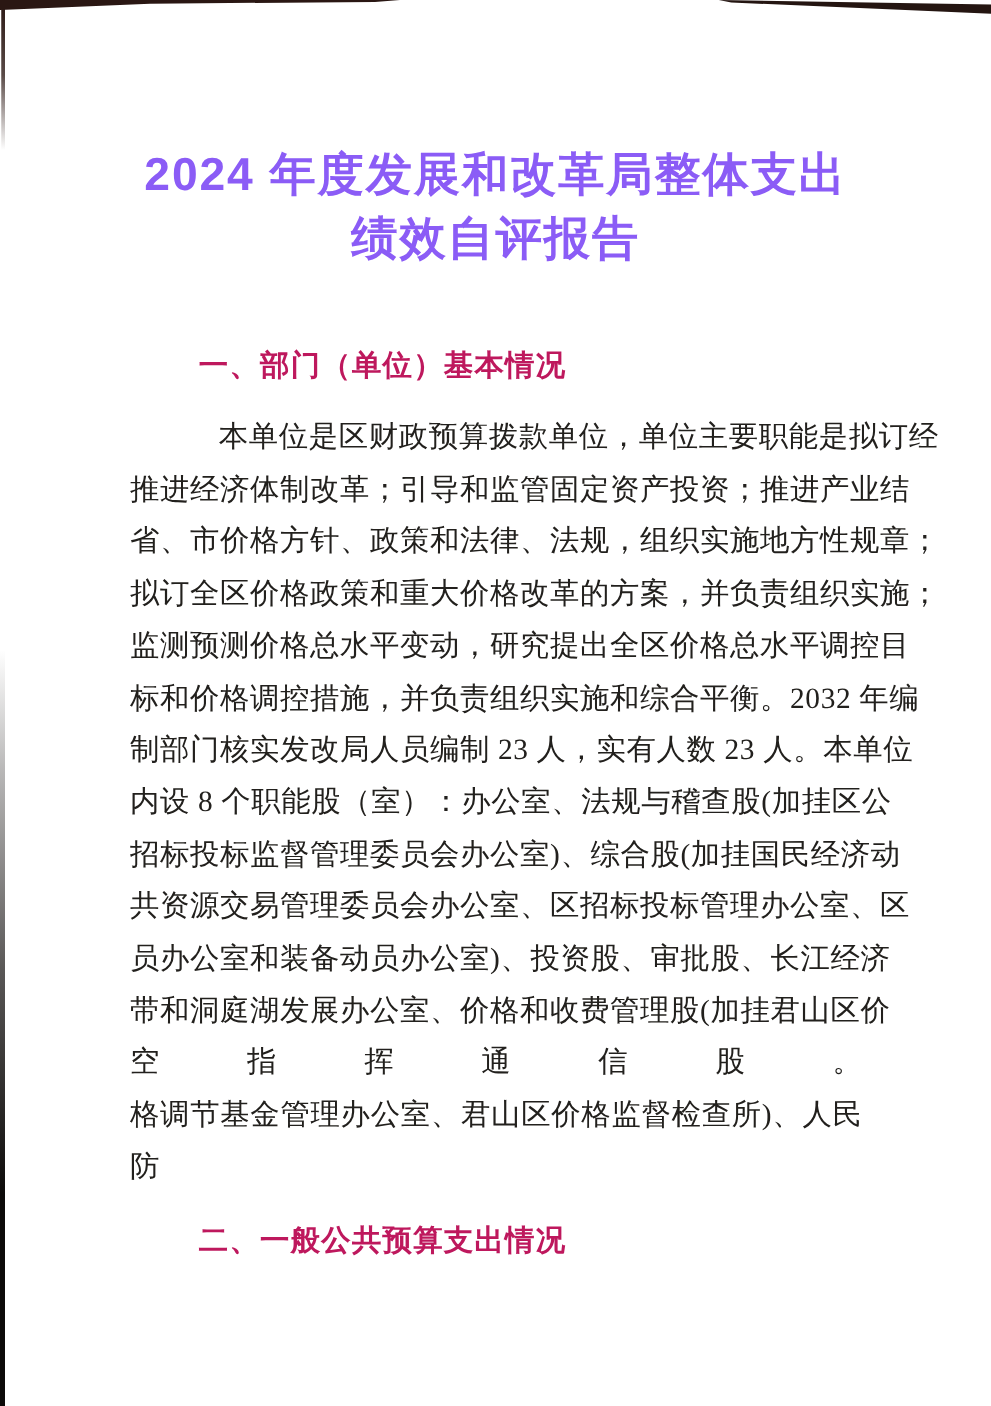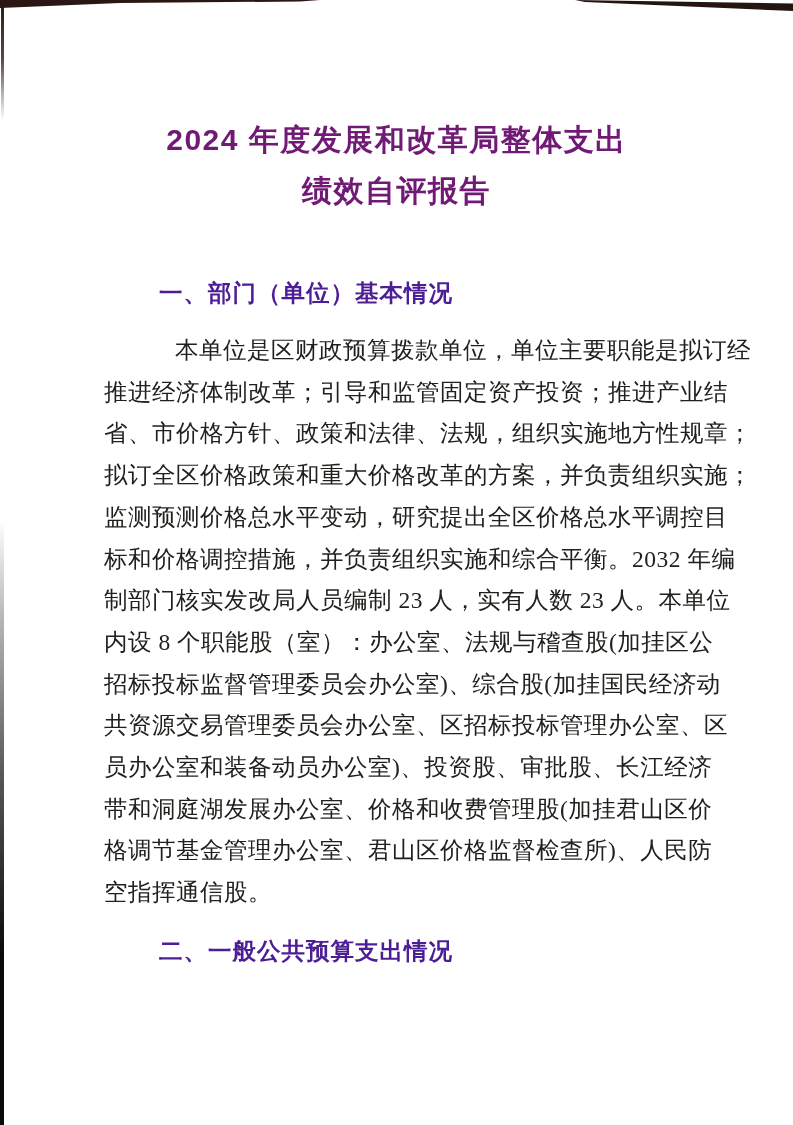--- a/index.html
+++ b/index.html
@@ -45,42 +45,42 @@
 
   
   .title-block {
     position: absolute;
     top: 118px;
     left: 0;
     width: 100%;
     text-align: center;
     font-family: "Liberation Sans", "DejaVu Sans", sans-serif;
     font-weight: bold;
-    font-size: 30px;
+    font-size: 37px;
     letter-spacing: 1.5px;
-    color: #701a75;
+    color: #8b5cf6;
   }
   .title-line { line-height: 43px; }
   .title-line + .title-line { margin-top: 8px; }
 
   
   .content {
     position: absolute;
     top: 272px;
     left: 88px;
     width: 618px;
     font-size: 23.5px;
     color: #22201d;
   }
   .heading {
     font-weight: bold;
     line-height: 42px;
     padding-left: 71px;
     letter-spacing: 1px;
-    color: #4c1d95;
+    color: #be185d;
   }
   .para { margin: 16px; }
   .para .line {
     line-height: 41.7px;
     text-align: justify;
     text-align-last: justify;
     white-space: nowrap;
     letter-spacing: 0.5px;
   }
   .para .line:first-child { text-indent: 71px; }
@@ -111,19 +111,19 @@
         <div class="line">省、市价格方针、政策和法律、法规，组织实施地方性规章；</div>
         <div class="line">拟订全区价格政策和重大价格改革的方案，并负责组织实施；</div>
         <div class="line">监测预测价格总水平变动，研究提出全区价格总水平调控目</div>
         <div class="line">标和价格调控措施，并负责组织实施和综合平衡。2032 年编</div>
         <div class="line">制部门核实发改局人员编制 23 人，实有人数 23 人。本单位</div>
         <div class="line">内设 8 个职能股（室）：办公室、法规与稽查股(加挂区公</div>
         <div class="line">招标投标监督管理委员会办公室)、综合股(加挂国民经济动</div>
         <div class="line">共资源交易管理委员会办公室、区招标投标管理办公室、区</div>
         <div class="line">员办公室和装备动员办公室)、投资股、审批股、长江经济</div>
         <div class="line">带和洞庭湖发展办公室、价格和收费管理股(加挂君山区价</div>
+        <div class="line">空指挥通信股。</div>
         <div class="line">格调节基金管理办公室、君山区价格监督检查所)、人民防</div>
-        <div class="line">空指挥通信股。</div>
       </div>
     <div class="heading">二、一般公共预算支出情况</div>
   </div>
 
 </div>
 
 </body></html>

